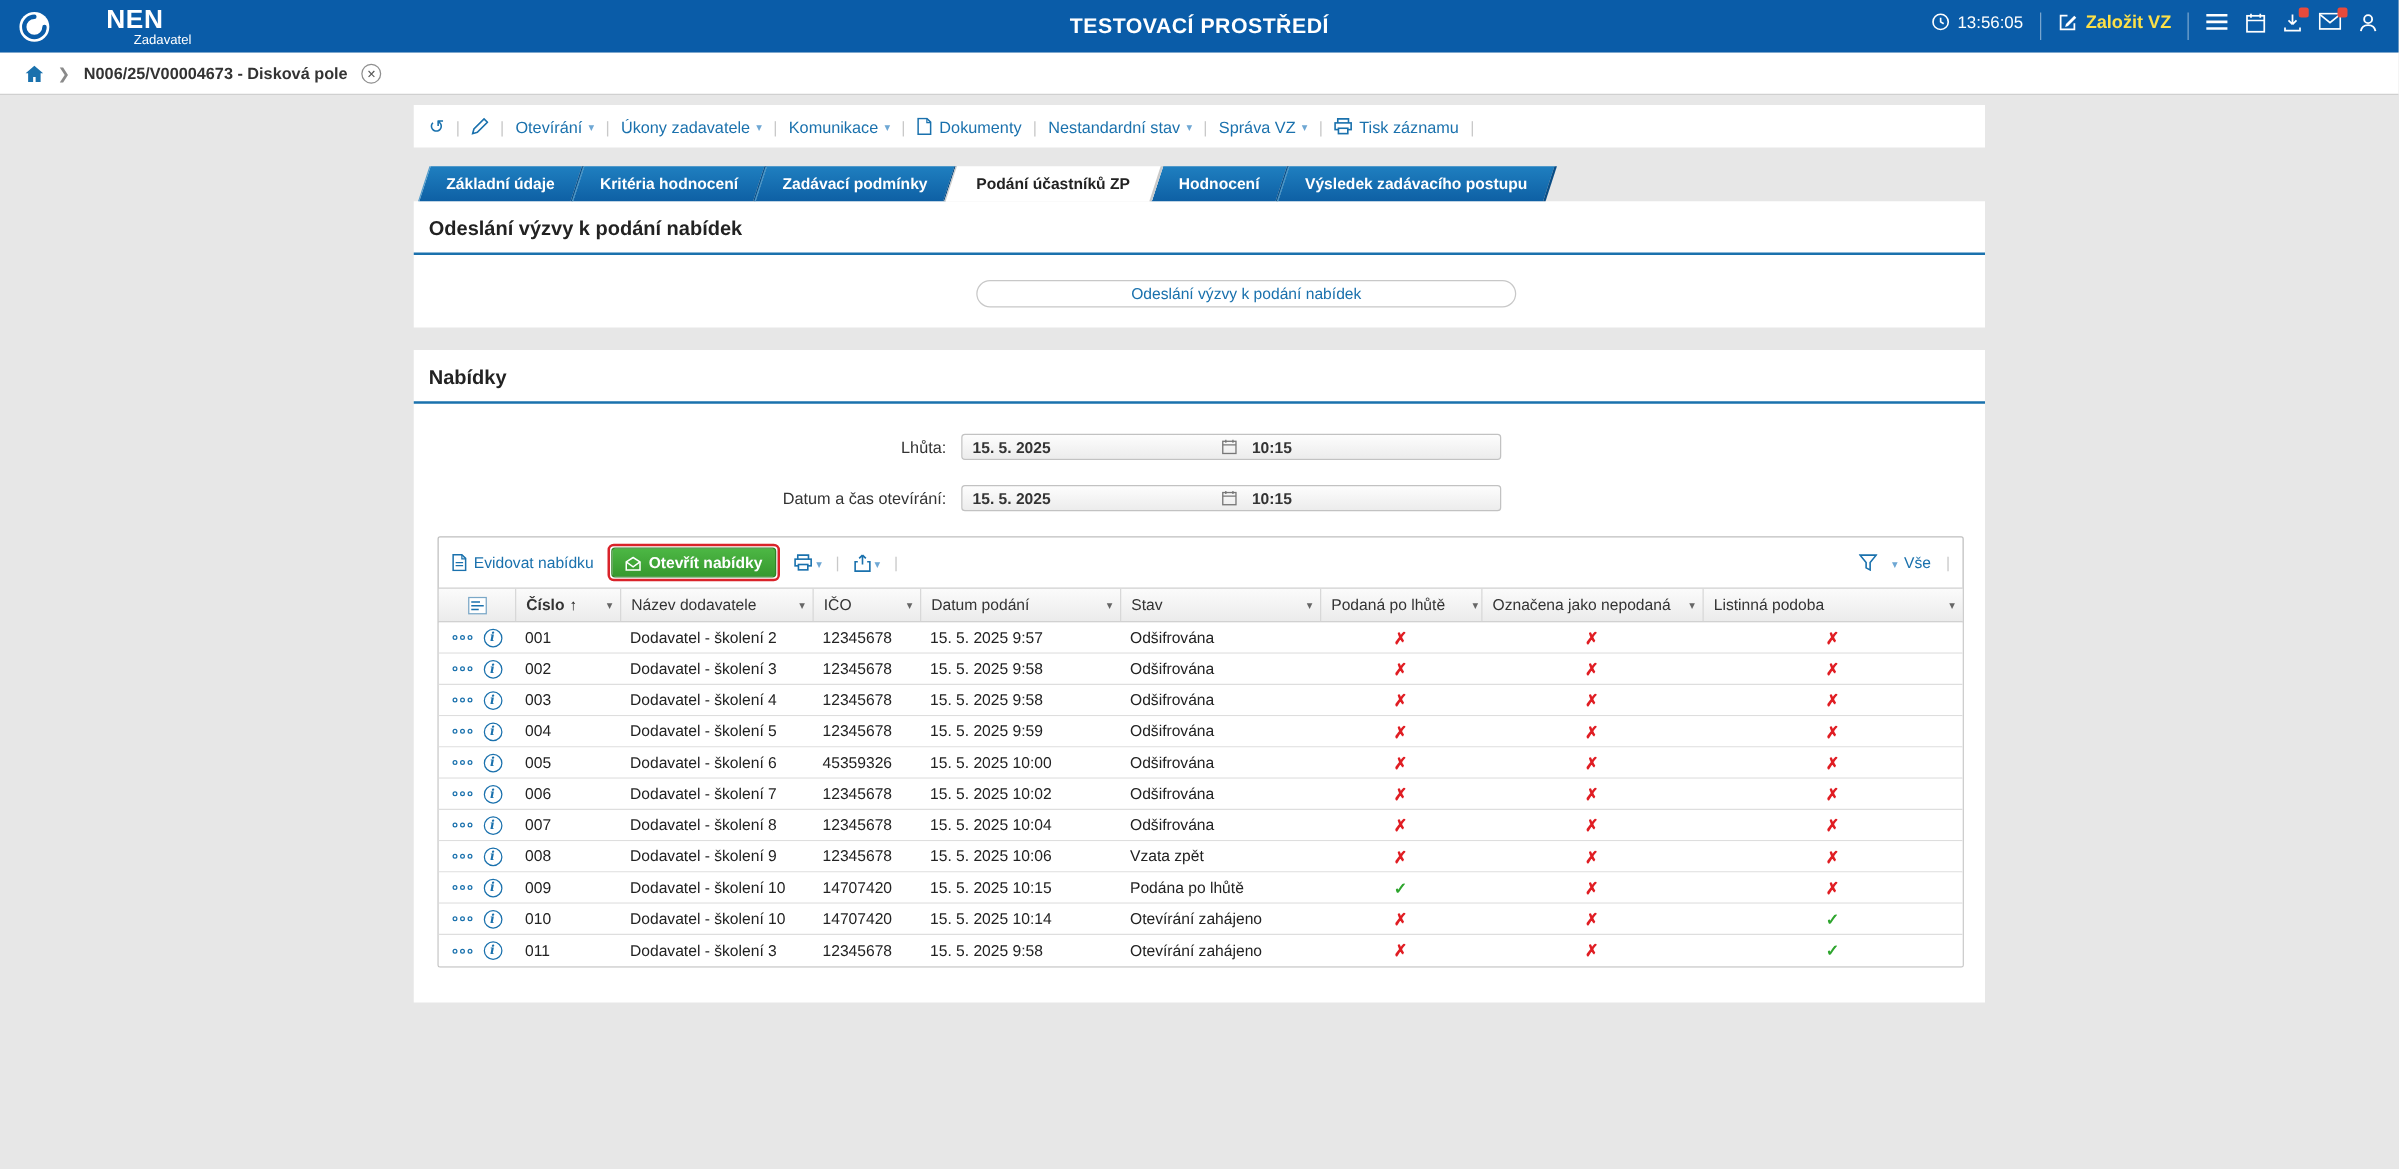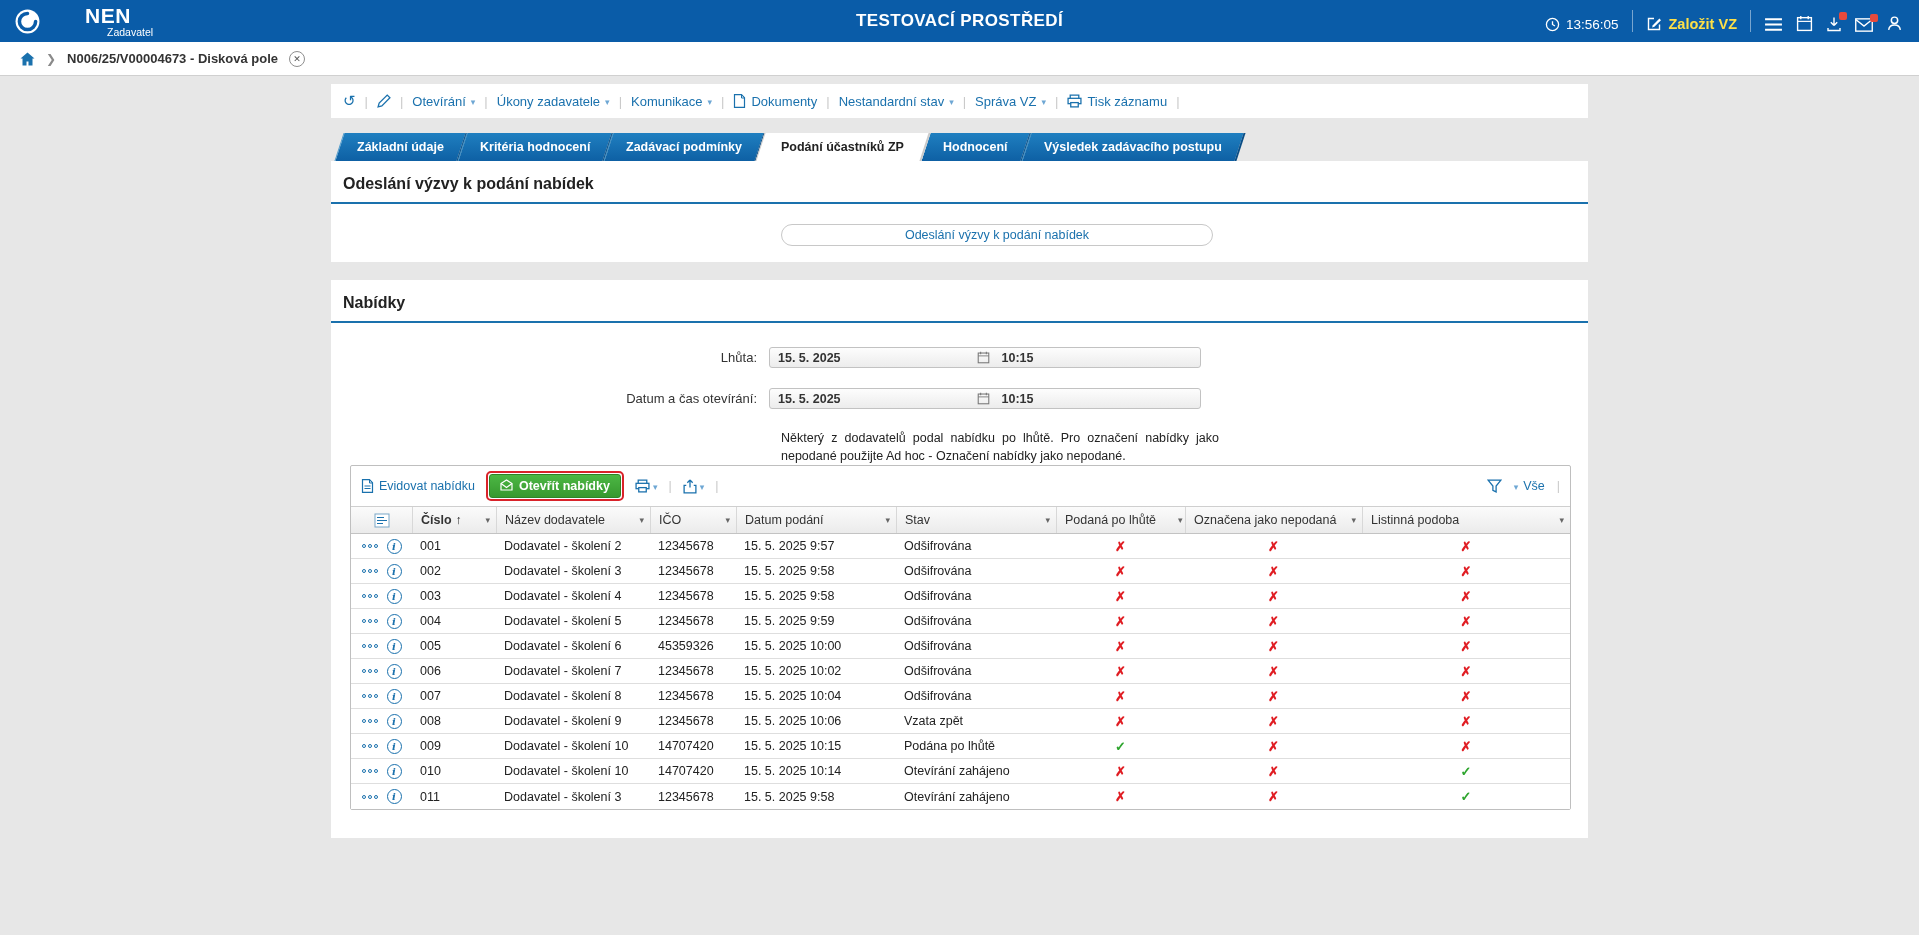--- a/index.html
+++ b/index.html
@@ -9,21 +9,21 @@
   html,body{width:1919px; height:935px; overflow:hidden;}
   body{background:var(--page-bg); font-family:"Liberation Sans", sans-serif; color:#222;}
 
   
   .topbar{height:42px; background:var(--topbar); display:flex; align-items:center; position:relative; color:#fff;}
   .logo{display:flex; align-items:center; gap:8px; padding-left:14px; z-index:2; cursor:pointer;}
   .logo-text{line-height:1;margin-left:36px;}
   .logo-name{font-size:21px; font-weight:bold; letter-spacing:.5px; display:block;}
   .logo-sub{font-size:10.5px; display:block; margin-left:22px; margin-top:1px;}
   .env-title{position:absolute; left:0; right:0; text-align:center; font-size:17px; font-weight:bold; letter-spacing:.4px; line-height:42px;}
-  .topbar-right{margin-left:auto; display:flex; align-items:flex-end; gap:13px; padding-right:16px; position:relative; z-index:2;}
+  .topbar-right{margin-left:auto; display:flex; align-items:flex-start; gap:13px; padding-right:16px; position:relative; z-index:2;}
   .tb-time{display:flex; align-items:center; gap:6px; font-size:13.5px;}
   .vsep{width:1px; height:22px; background:rgba(255,255,255,.45);}
   .tb-btn{display:flex; align-items:center; gap:7px; background:none; border:none; color:#fde047; font-family:inherit; font-size:14.5px; font-weight:bold; cursor:pointer;}
   .icon-btn{position:relative; display:flex; align-items:center; cursor:pointer;}
   .badge{position:absolute; top:-4px; right:-5px; width:8px; height:8px; background:#e74a3c; border-radius:2px;}
 
   
   .breadcrumb{height:34px; background:#fff; border-bottom:1px solid #d0d0d0; display:flex; align-items:center; gap:11px; padding-left:20px; font-size:13px;}
   .chev{color:#8a8a8a; font-size:12px;}
   .crumb-text{font-weight:bold; color:#333; cursor:pointer;}
@@ -65,21 +65,21 @@
   .cal{display:flex; align-items:center; cursor:pointer;}
   .warning{margin:24px 0 0 450px; color:#e30613; font-weight:bold; font-size:12.5px;}
   .note{margin:20px 0 0 450px; width:438px; font-size:12.5px; color:#222; text-align:justify; line-height:1.45;}
   .table-title{margin:26px 0 8px 19px; font-size:13.5px; font-weight:bold; color:#222;}
 
   
   .grid-wrap{margin:0 17px 0 19px; border:1px solid #bfbfbf; border-radius:2px; background:#fff;}
   .grid-toolbar{height:40px; display:flex; align-items:center; gap:11px; padding:0 10px; font-size:12.5px;}
   .glink{color:var(--accent); display:flex; align-items:center; gap:5px; cursor:pointer;}
   .red-outline{border:2px solid #d9232a; border-radius:5px; padding:1px;}
-  .btn-green{display:flex; align-items:flex-start; gap:6px; background:linear-gradient(#4cb744,#37992f); color:#fff; font-family:inherit; font-size:12.5px; font-weight:bold; padding:4px 10px; border-radius:3px; border:1px solid #2e8527; cursor:pointer;}
+  .btn-green{display:flex; align-items:flex-end; gap:6px; background:linear-gradient(#4cb744,#37992f); color:#fff; font-family:inherit; font-size:12.5px; font-weight:bold; padding:4px 10px; border-radius:3px; border:1px solid #2e8527; cursor:pointer;}
   .gicon{display:flex; align-items:center; gap:3px; cursor:pointer;}
   .gt-right{margin-left:auto; display:flex; align-items:center; gap:12px;}
   .vse{color:var(--accent); display:flex; align-items:center; gap:5px; cursor:pointer;}
 
   .grid-head{display:flex; background:linear-gradient(#fbfbfb,#ebebeb); border-top:1px solid #cfcfcf; border-bottom:1px solid #c3c3c3; height:28px; font-size:12.5px; color:#333;}
   .hc{display:flex; align-items:center; padding:0 6px 0 8px; border-left:1px solid #d8d8d8; white-space:nowrap; overflow:hidden;}
   .hc:first-child{border-left:none; justify-content:center; padding:0;}
   .hlab.sorted{font-weight:bold;}
   .sort{margin-left:4px; font-size:12px; font-weight:bold; color:#222; cursor:pointer;}
   .flt{margin-left:auto; color:#666; font-size:9px; padding-left:6px; cursor:pointer;}
@@ -290,21 +290,20 @@
                 <rect x="1.5" y="2.5" width="13" height="12" fill="none" stroke="#777" stroke-width="1.3"></rect>
                 <path d="M1.5 6h13" stroke="#777" stroke-width="1.1"></path>
                 <path d="M4.5 1v3M11.5 1v3" stroke="#777" stroke-width="1.3"></path>
               </svg>
           </span>
           <span class="dt-time">10:15</span>
         </div>
       </div>
     </div>
 
-    <p class="note">Některý z dodavatelů podal nabídku po lhůtě. Pro označení nabídky jako nepodané použijte Ad hoc - Označení nabídky jako nepodané.</p>
 
 
     <div class="grid-wrap">
       <div class="grid-toolbar">
         <span class="glink">
           <svg width="13" height="14" viewBox="0 0 12 14">
             <path d="M1 .7h7l3 3v9.6H1z" fill="none" stroke="#1a71ad" stroke-width="1.2"></path>
             <path d="M8 1v3h3M3 7h6M3 9.5h6" fill="none" stroke="#1a71ad" stroke-width="1"></path>
           </svg>
           <span>Evidovat nabídku</span>

